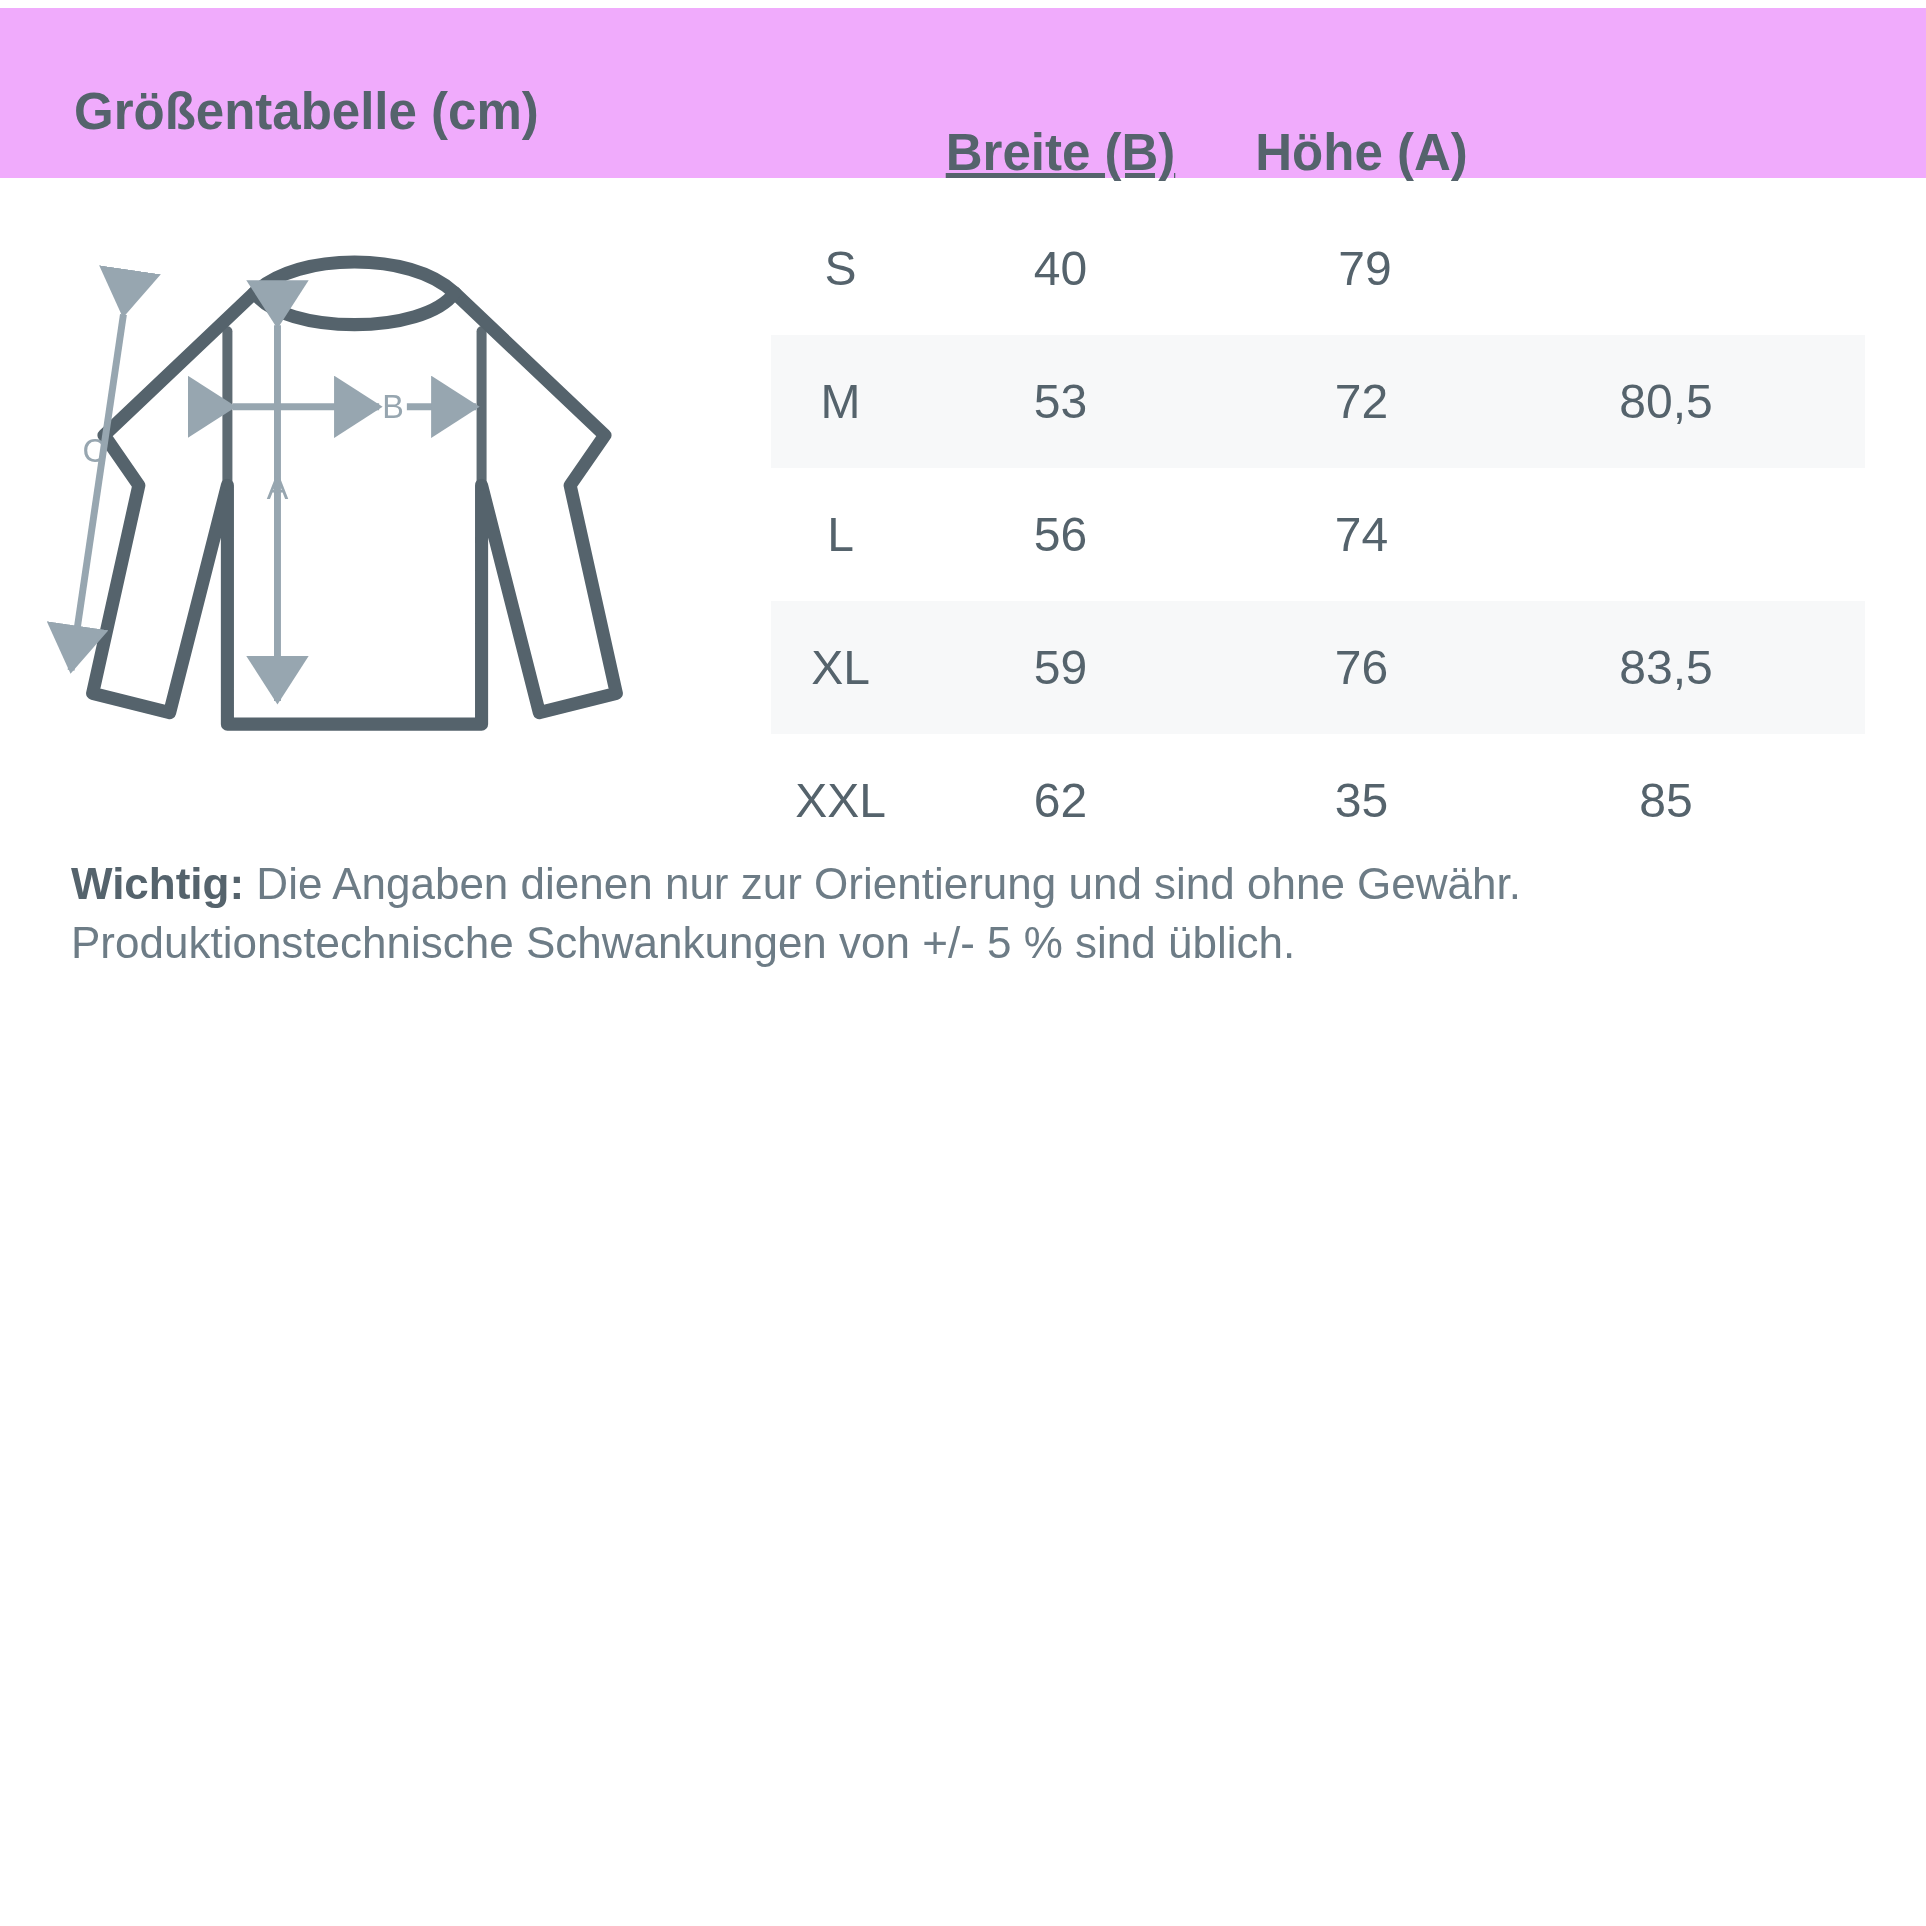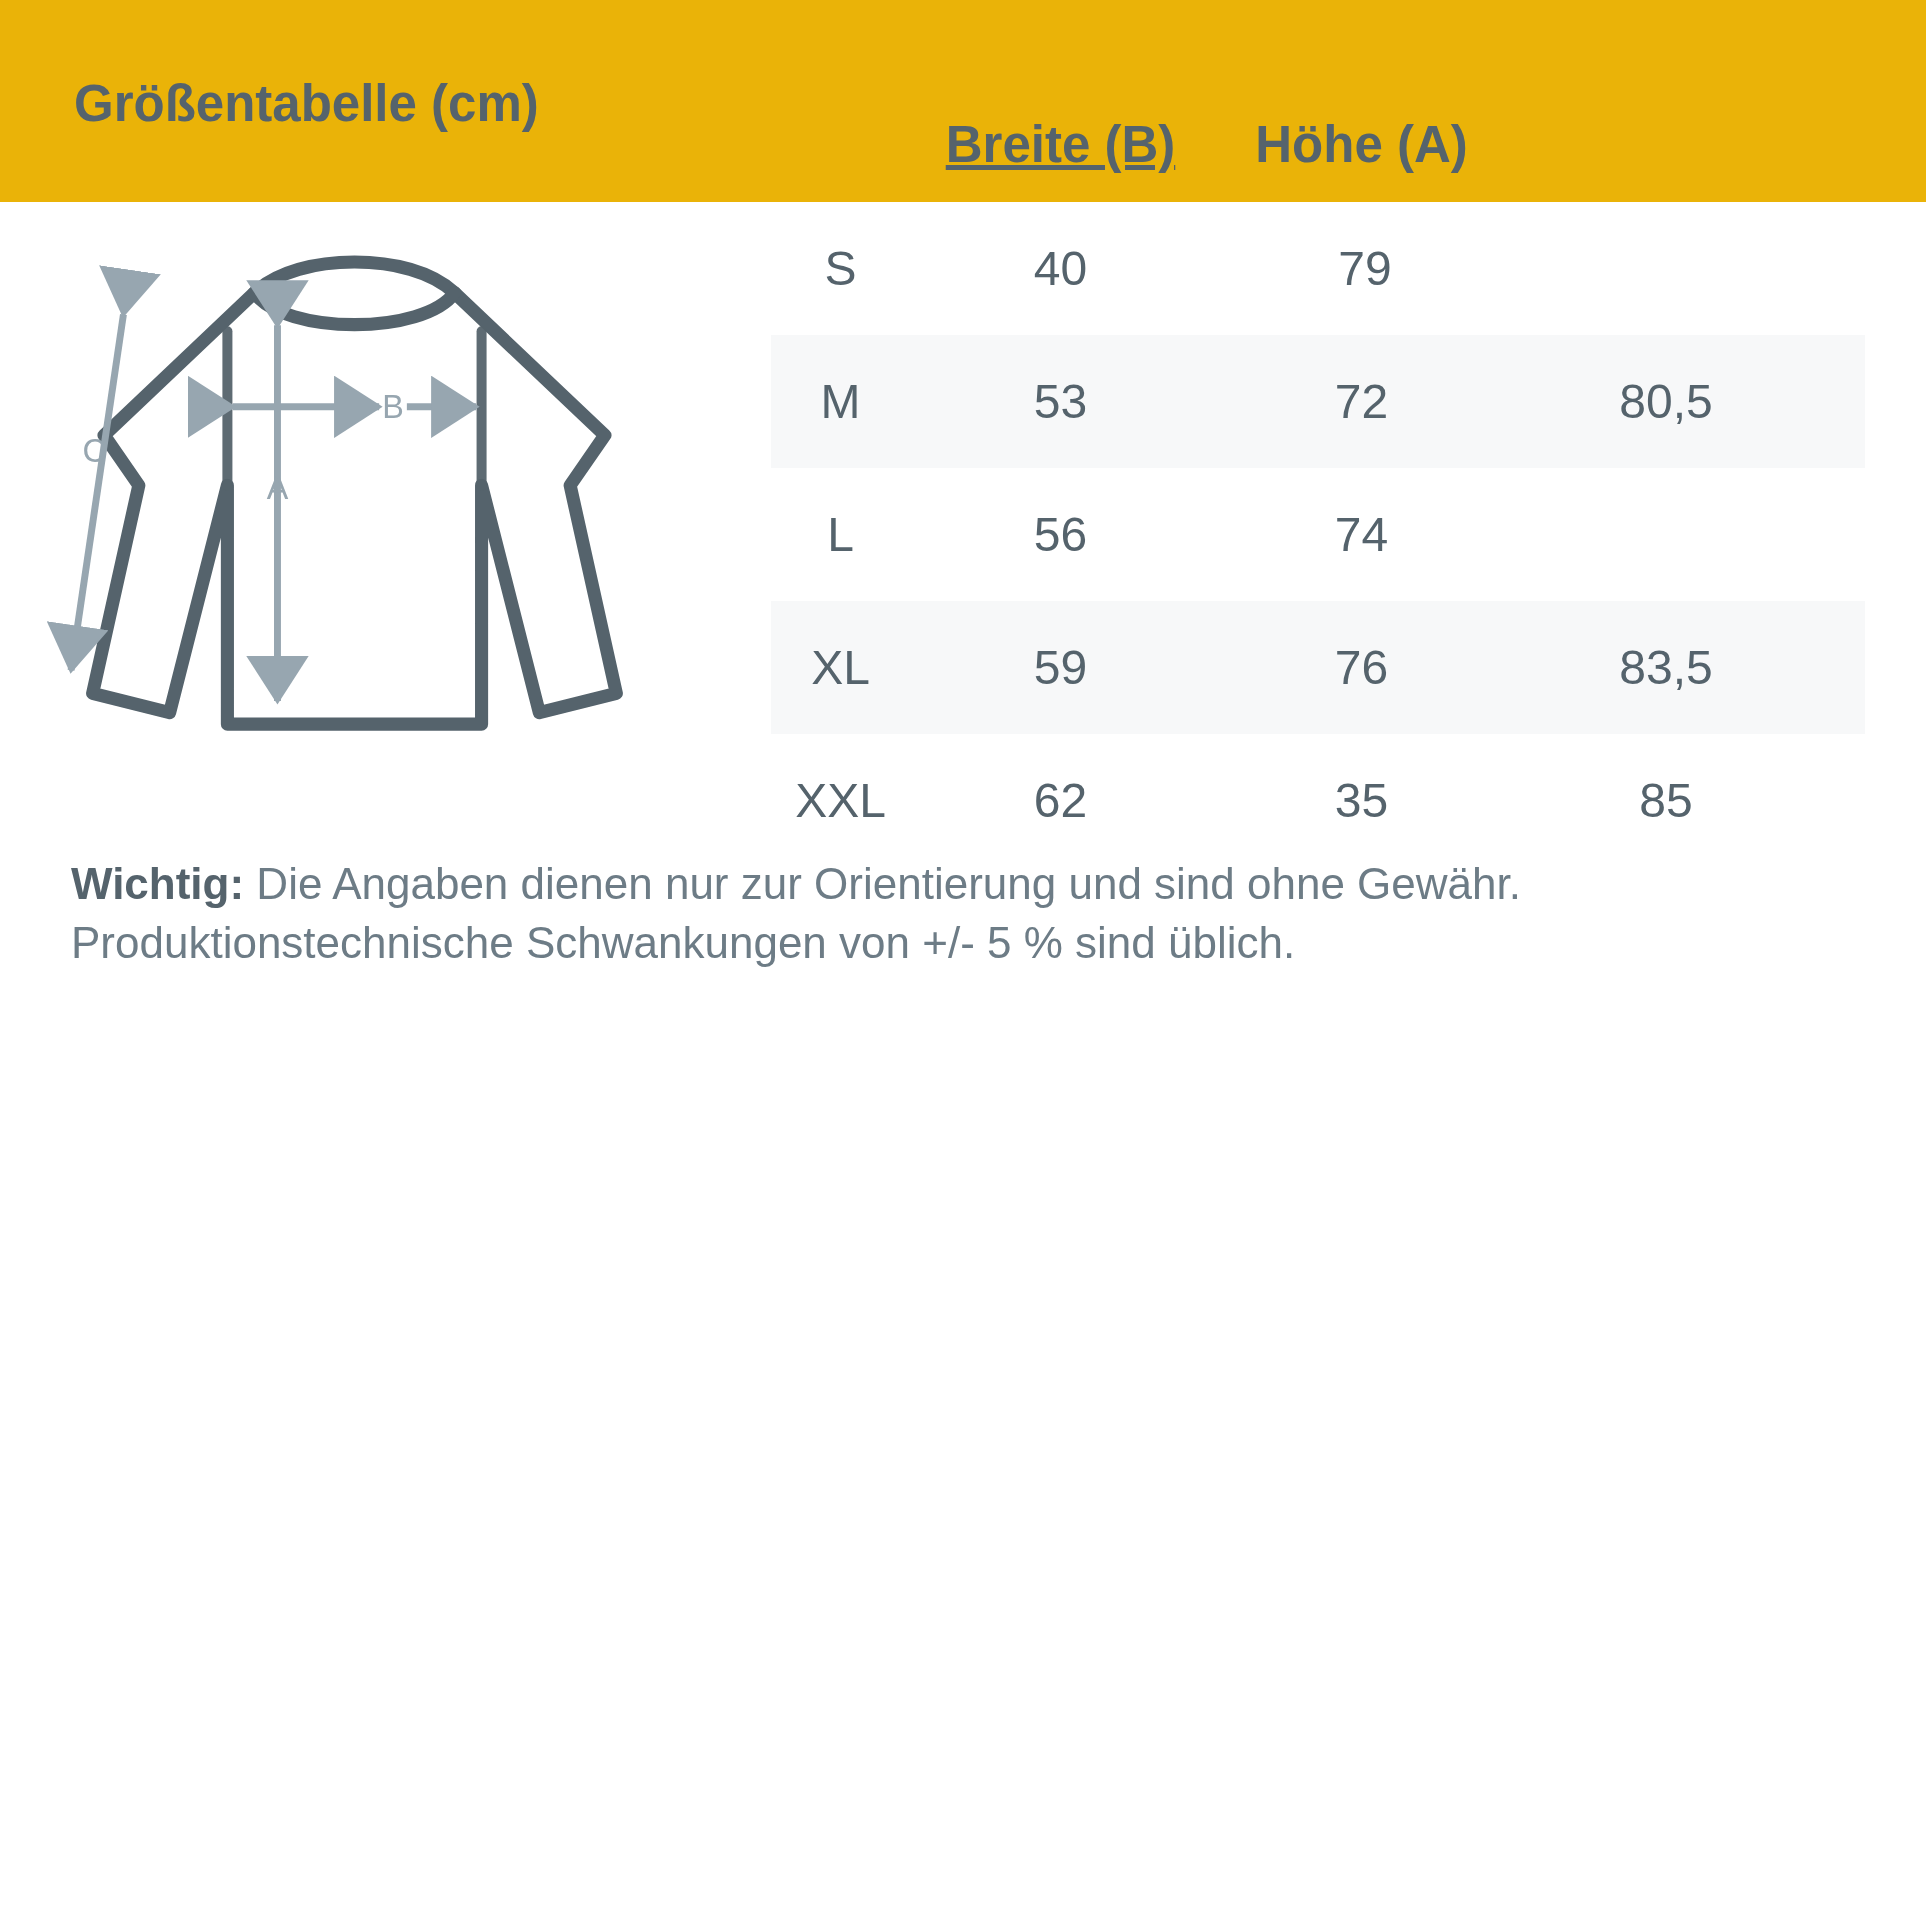--- a/index.html
+++ b/index.html
@@ -18,25 +18,25 @@
   .sheet {
     position: relative;
     width: 1926px;
     height: 1926px;
     background: #ffffff;
   }
 
   
   .header-band {
     position: absolute;
-    top: 0;
+    top: 8px;
     left: 0;
     width: 1926px;
-    height: 202px;
-    background: #eab308;
+    height: 170px;
+    background: #f0abfc;
     display: flex;
     align-items: center;
   }
   .header-title {
     position: absolute;
     left: 74px;
     top: 74px;
     font-size: 51px;
     font-weight: bold;
     color: #55636c;

